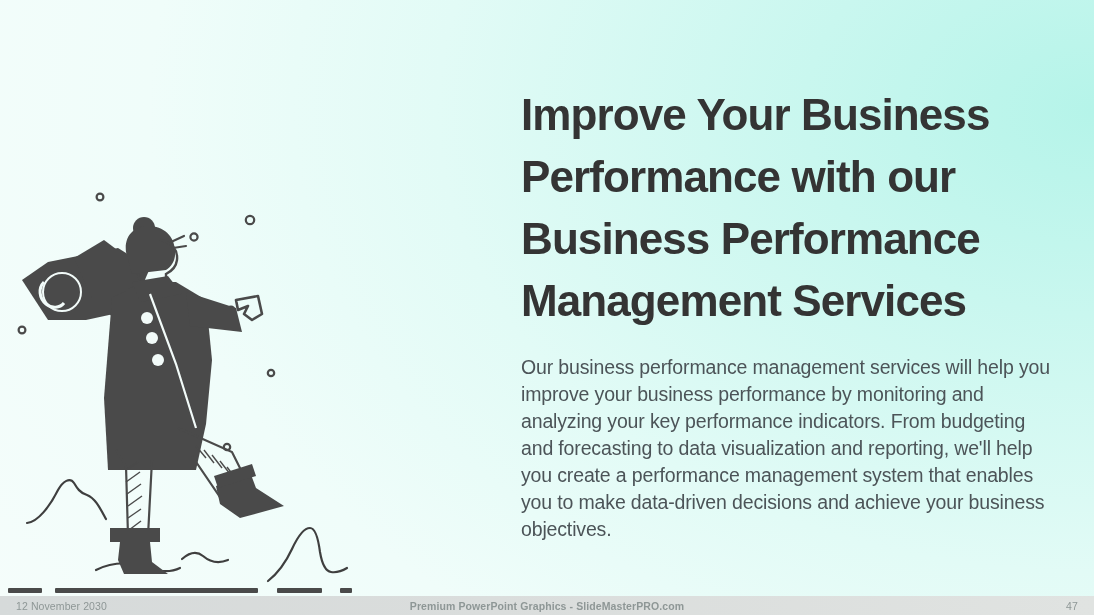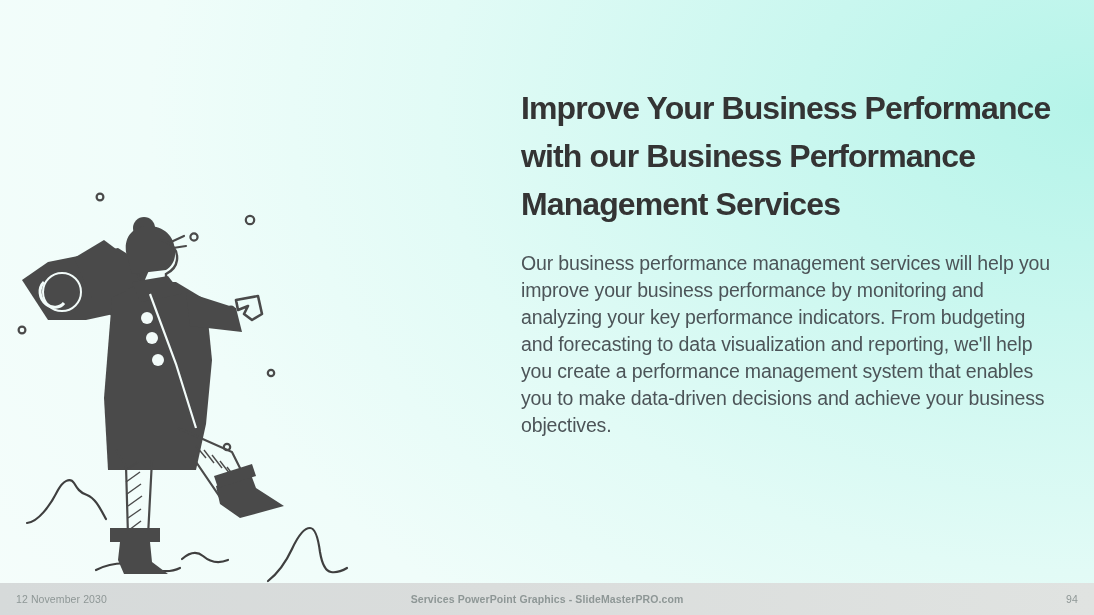--- a/index.html
+++ b/index.html
@@ -27,22 +27,22 @@
   #illustration svg { display:block; width:100%; height:100%; }
 
   
   #content {
     position:absolute;
     left:521px; top:84px;
     width:530px;
   }
 
   #headline {
-    font-size:32px;
-    line-height:48px;
+    font-size:44px;
+    line-height:62px;
     font-weight:bold;
     color:#343434;
     letter-spacing:-0.9px;
     font-stretch:condensed;
     white-space:pre-line;
   }
 
   #body-copy {
     margin-top:22px;
     font-size:19.5px;
@@ -63,21 +63,21 @@
     top:2px;
     height:5px;
     background:#4a4a4a;
     border-radius:1px;
   }
 
   
   #footer {
     position:absolute;
     left:0; bottom:0;
-    width:1094px; height:32px;
+    width:1094px; height:19px;
     background:linear-gradient(to right,#d6dada 0%,#dadddc 45%,#e0e3e1 100%);
     display:flex;
     align-items:center;
   }
   .footer-text {
     font-size:10.5px;
     color:#8e9796;
     letter-spacing:0.1px;
     font-weight:bold;
   }
@@ -182,17 +182,17 @@
     <span class="dash" style="left:340px;width:12px;"></span>
   </div>
 
   <div id="content">
     <h1 id="headline">Improve Your Business Performance with our Business Performance Management Services</h1>
     <p id="body-copy">Our business performance management services will help you improve your business performance by monitoring and analyzing your key performance indicators. From budgeting and forecasting to data visualization and reporting, we'll help you create a performance management system that enables you to make data-driven decisions and achieve your business objectives.</p>
   </div>
 
   <div id="footer">
     <span id="footer-date" class="footer-text">12 November 2030</span>
-    <span id="footer-credit" class="footer-text">Services PowerPoint Graphics - SlideMasterPRO.com</span>
-    <span id="footer-page" class="footer-text">94</span>
+    <span id="footer-credit" class="footer-text">Premium PowerPoint Graphics - SlideMasterPRO.com</span>
+    <span id="footer-page" class="footer-text">47</span>
   </div>
 
 </div>
 
 </body></html>

